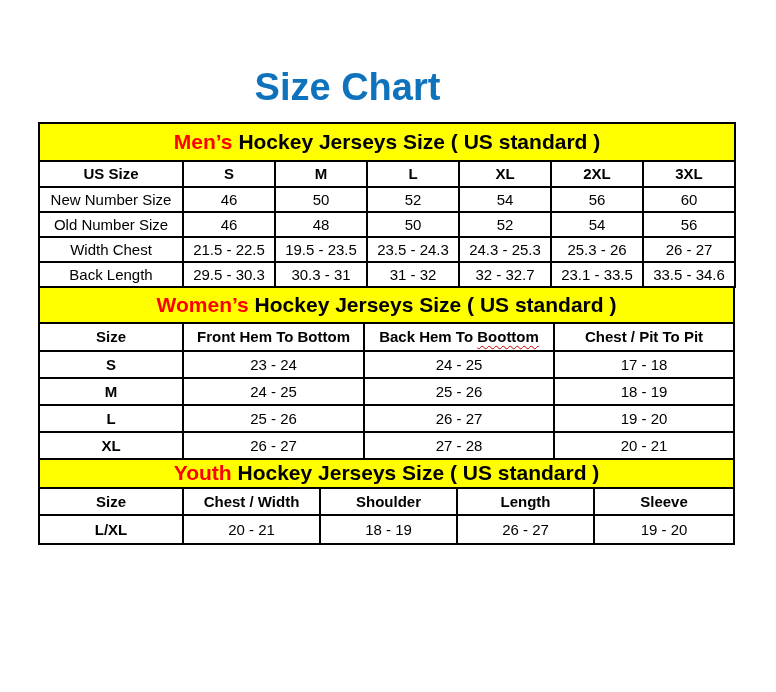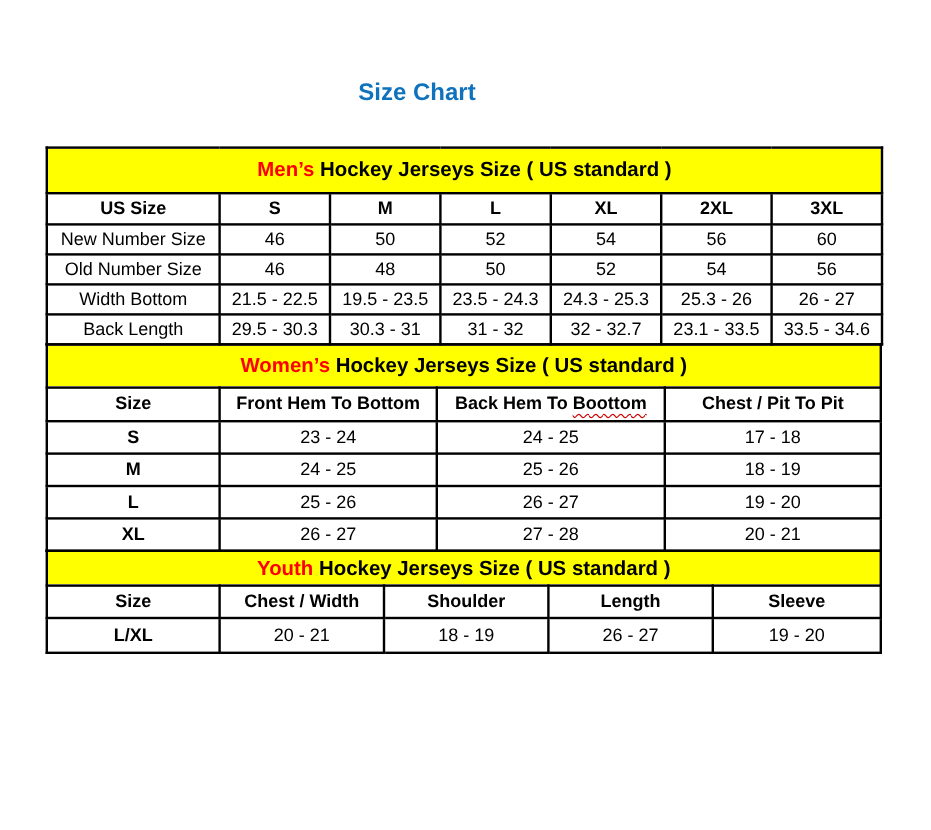--- a/index.html
+++ b/index.html
@@ -2,34 +2,34 @@
 <html><head>
 <meta charset="utf-8">
 <style>
   html,body{margin:0;padding:0;background:#ffffff;}
   .page{
     position:relative;width:776px;height:692px;background:#ffffff;overflow:hidden;
     font-family:"Liberation Sans",sans-serif;color:#000;
   }
   .title{
     position:absolute;top:66px;left:0;width:695px;margin:0;
-    text-align:center;font-size:20px;font-weight:700;color:#0e72bc;
+    text-align:center;font-size:38px;font-weight:700;color:#0e72bc;
     letter-spacing:0px;
   }
   .chart{position:absolute;left:38px;top:122px;width:695px;}
   table.size-table{
     border-collapse:collapse;table-layout:fixed;width:695px;
   }
   table.size-table + table.size-table{margin-top:-2px;}
   .size-table td,.size-table th{
     border:2px solid #000;text-align:center;vertical-align:middle;
     padding:0 2px;font-size:15px;line-height:1.15;overflow:hidden;white-space:nowrap;
   }
   .size-table .banner-cell{
-    background:#ffff00;font-weight:700;font-size:17px;
+    background:#ffff00;font-weight:700;font-size:21px;
   }
   .size-table .banner-cell .hl{color:#ff0000;}
   .size-table th{font-weight:700;}
   .size-table .row-label{font-weight:700;}
   .table-mens .row-label{font-weight:400;}
   .misspelled{
     text-decoration-line:underline;
     text-decoration-style:wavy;
     text-decoration-color:#cc0000;
     text-decoration-thickness:1px;
@@ -95,21 +95,21 @@
           <tr>
             <td class="row-label">Old Number Size</td>
             <td class="value">46</td>
             <td class="value">48</td>
             <td class="value">50</td>
             <td class="value">52</td>
             <td class="value">54</td>
             <td class="value">56</td>
           </tr>
           <tr>
-            <td class="row-label">Width Bottom</td>
+            <td class="row-label">Width Chest</td>
             <td class="value">21.5 - 22.5</td>
             <td class="value">19.5 - 23.5</td>
             <td class="value">23.5 - 24.3</td>
             <td class="value">24.3 - 25.3</td>
             <td class="value">25.3 - 26</td>
             <td class="value">26 - 27</td>
           </tr>
           <tr>
             <td class="row-label">Back Length</td>
             <td class="value">29.5 - 30.3</td>

